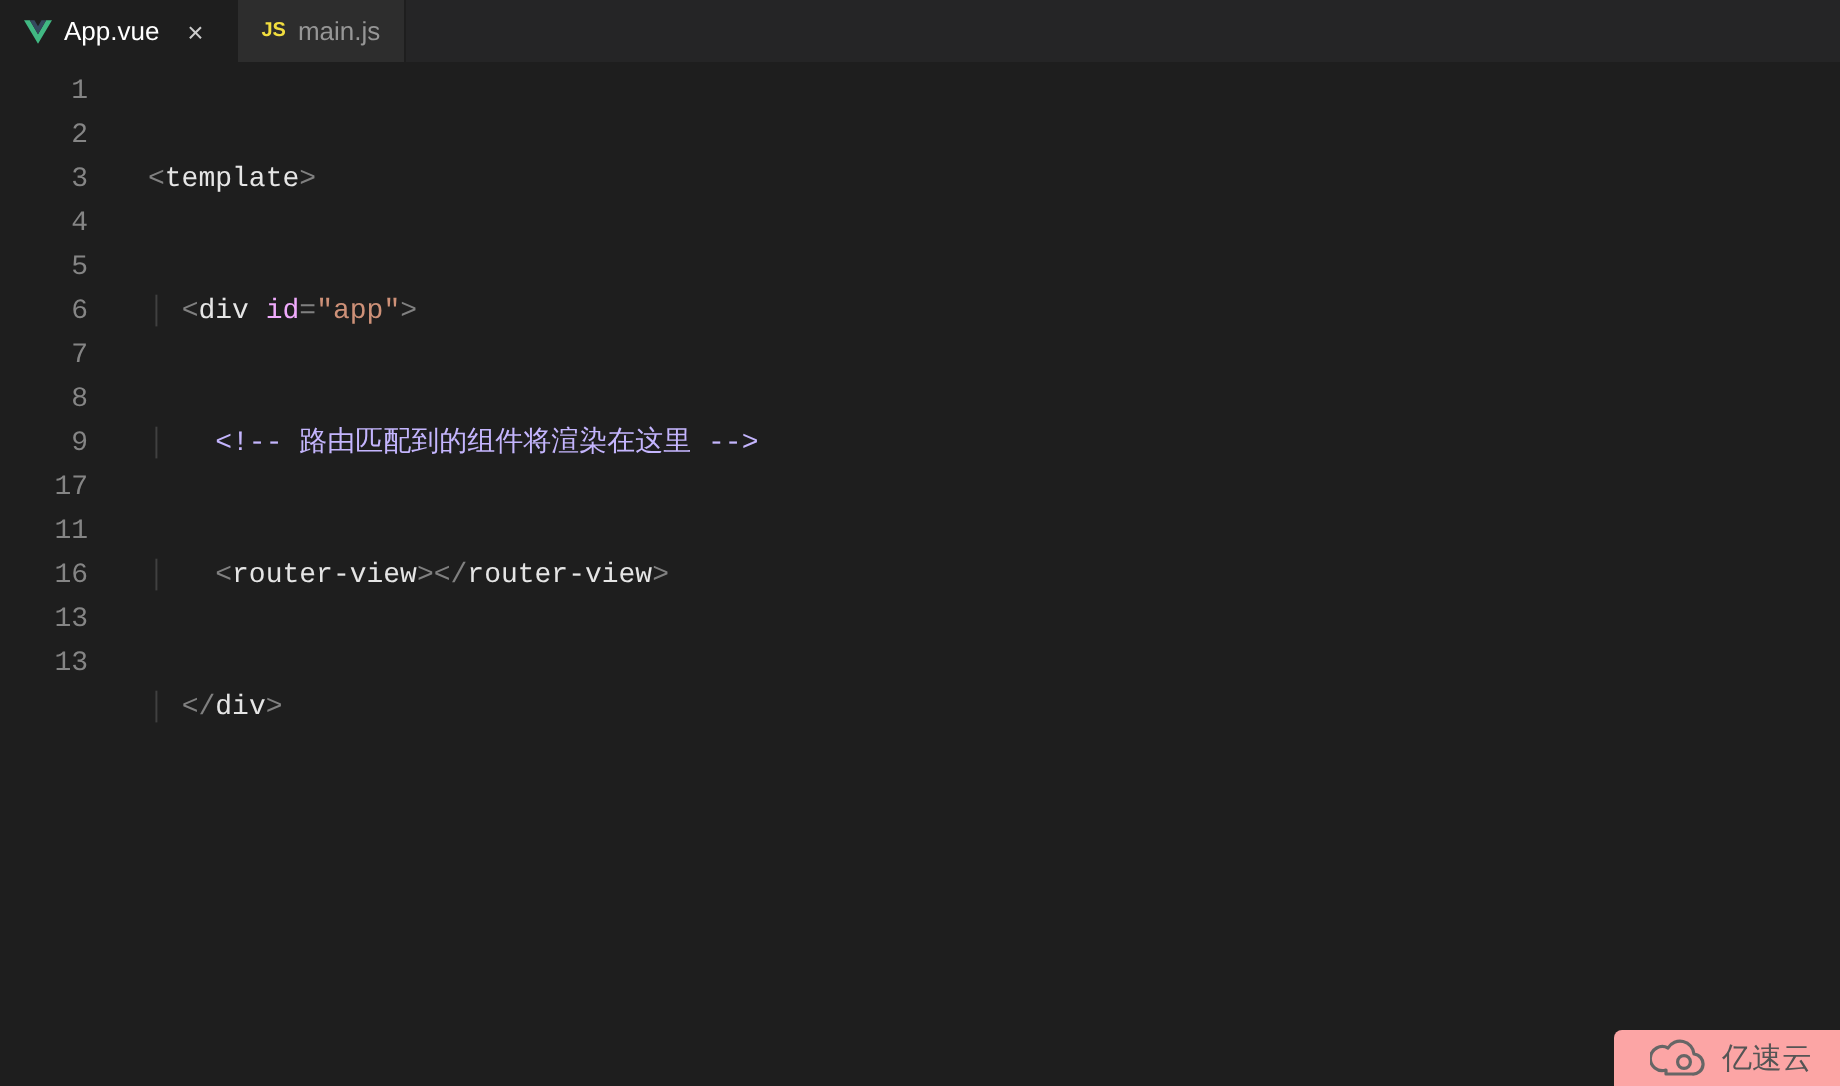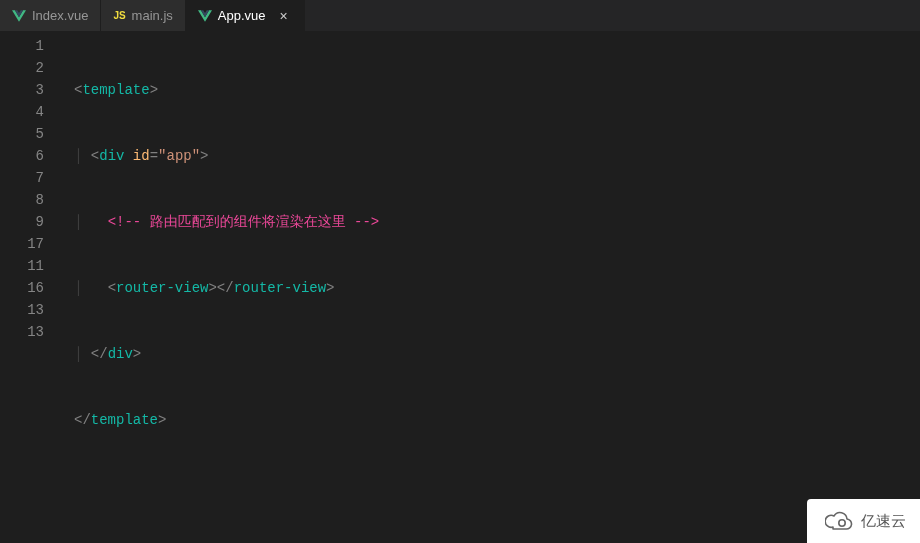--- a/index.html
+++ b/index.html
@@ -74,73 +74,64 @@
   .code {
     flex: 1;
     padding: 4px 0 0 12px;
     line-height: 22px;
     white-space: pre;
   }
   .ln { height: 22px; }
 
   
   .p   { color: #808080; }   
-  .tag { color: #14b8a6; }   
-  .attr{ color: #fdba74; }   
+  .tag { color: #e5e5e5; }   
+  .attr{ color: #f0abfc; }   
   .str { color: #ce9178; }   
-  .cmt { color: #ec4899; }   
+  .cmt { color: #c4b5fd; }   
   .guide { color: #404040; } 
 
   
   .watermark {
     position: absolute;
     right: 0;
     bottom: 0;
-    height: 44px;
-    background: #ffffff;
+    height: 28px;
+    background: #fca5a5;
     display: flex;
     align-items: center;
     padding: 0 14px 0 18px;
     gap: 8px;
     border-top-left-radius: 4px;
   }
   .watermark svg { display: block; }
   .watermark .wm-text {
     color: #555;
     font-family: 'Microsoft YaHei', Arial, sans-serif;
     font-size: 15px;
     font-weight: 500;
   }
 </style>
 </head>
 <body>
 
 <div class="tabs">
-  <div class="tab">
-    <span class="icon-vue">
-      <svg width="14" height="12" viewBox="0 0 24 20">
-          <path fill="#41b883" d="M0 0l12 20L24 0h-5L12 12 5 0z"></path>
-          <path fill="#34495e" d="M5 0l7 12L19 0h-4l-3 5-3-5z"></path>
-        </svg>
-    </span>
-    <span>Index.vue</span>
-  </div>
-  <div class="tab">
-    <span class="icon-js">JS</span>
-    <span>main.js</span>
-  </div>
   <div class="tab active">
     <span class="icon-vue">
       <svg width="14" height="12" viewBox="0 0 24 20">
           <path fill="#41b883" d="M0 0l12 20L24 0h-5L12 12 5 0z"></path>
           <path fill="#34495e" d="M5 0l7 12L19 0h-4l-3 5-3-5z"></path>
         </svg>
     </span>
     <span>App.vue</span>
     <span class="close">×</span>
+  </div>
+  <div class="tab">
+    <span class="icon-js">JS</span>
+    <span>main.js</span>
   </div>
 </div>
 
 <div class="editor">
   <div class="gutter">
     <div class="ln">1</div>
     <div class="ln">2</div>
     <div class="ln">3</div>
     <div class="ln">4</div>
     <div class="ln">5</div>
@@ -154,21 +145,20 @@
     <div class="ln">13</div>
     <div class="ln">13</div>
   </div>
 
   <div class="code">
     <div class="ln"><span class="p">&lt;</span><span class="tag">template</span><span class="p">&gt;</span></div>
     <div class="ln"><span class="guide">│</span><span style="margin-left:-1ch">  </span><span class="p">&lt;</span><span class="tag">div</span><span> </span><span class="attr">id</span><span class="p">=</span><span class="str">"</span><span class="str">app</span><span class="str">"</span><span class="p">&gt;</span></div>
     <div class="ln"><span class="guide">│</span><span style="margin-left:-1ch">    </span><span class="cmt">&lt;!-- 路由匹配到的组件将渲染在这里 --&gt;</span></div>
     <div class="ln"><span class="guide">│</span><span style="margin-left:-1ch">    </span><span class="p">&lt;</span><span class="tag">router-view</span><span class="p">&gt;</span><span class="p">&lt;/</span><span class="tag">router-view</span><span class="p">&gt;</span></div>
     <div class="ln"><span class="guide">│</span><span style="margin-left:-1ch">  </span><span class="p">&lt;/</span><span class="tag">div</span><span class="p">&gt;</span></div>
-    <div class="ln"><span class="p">&lt;/</span><span class="tag">template</span><span class="p">&gt;</span></div>
     <div class="ln"><span></span></div>
     <div class="ln"></div>
     
     
     
     
     
     
   </div>
 </div>

